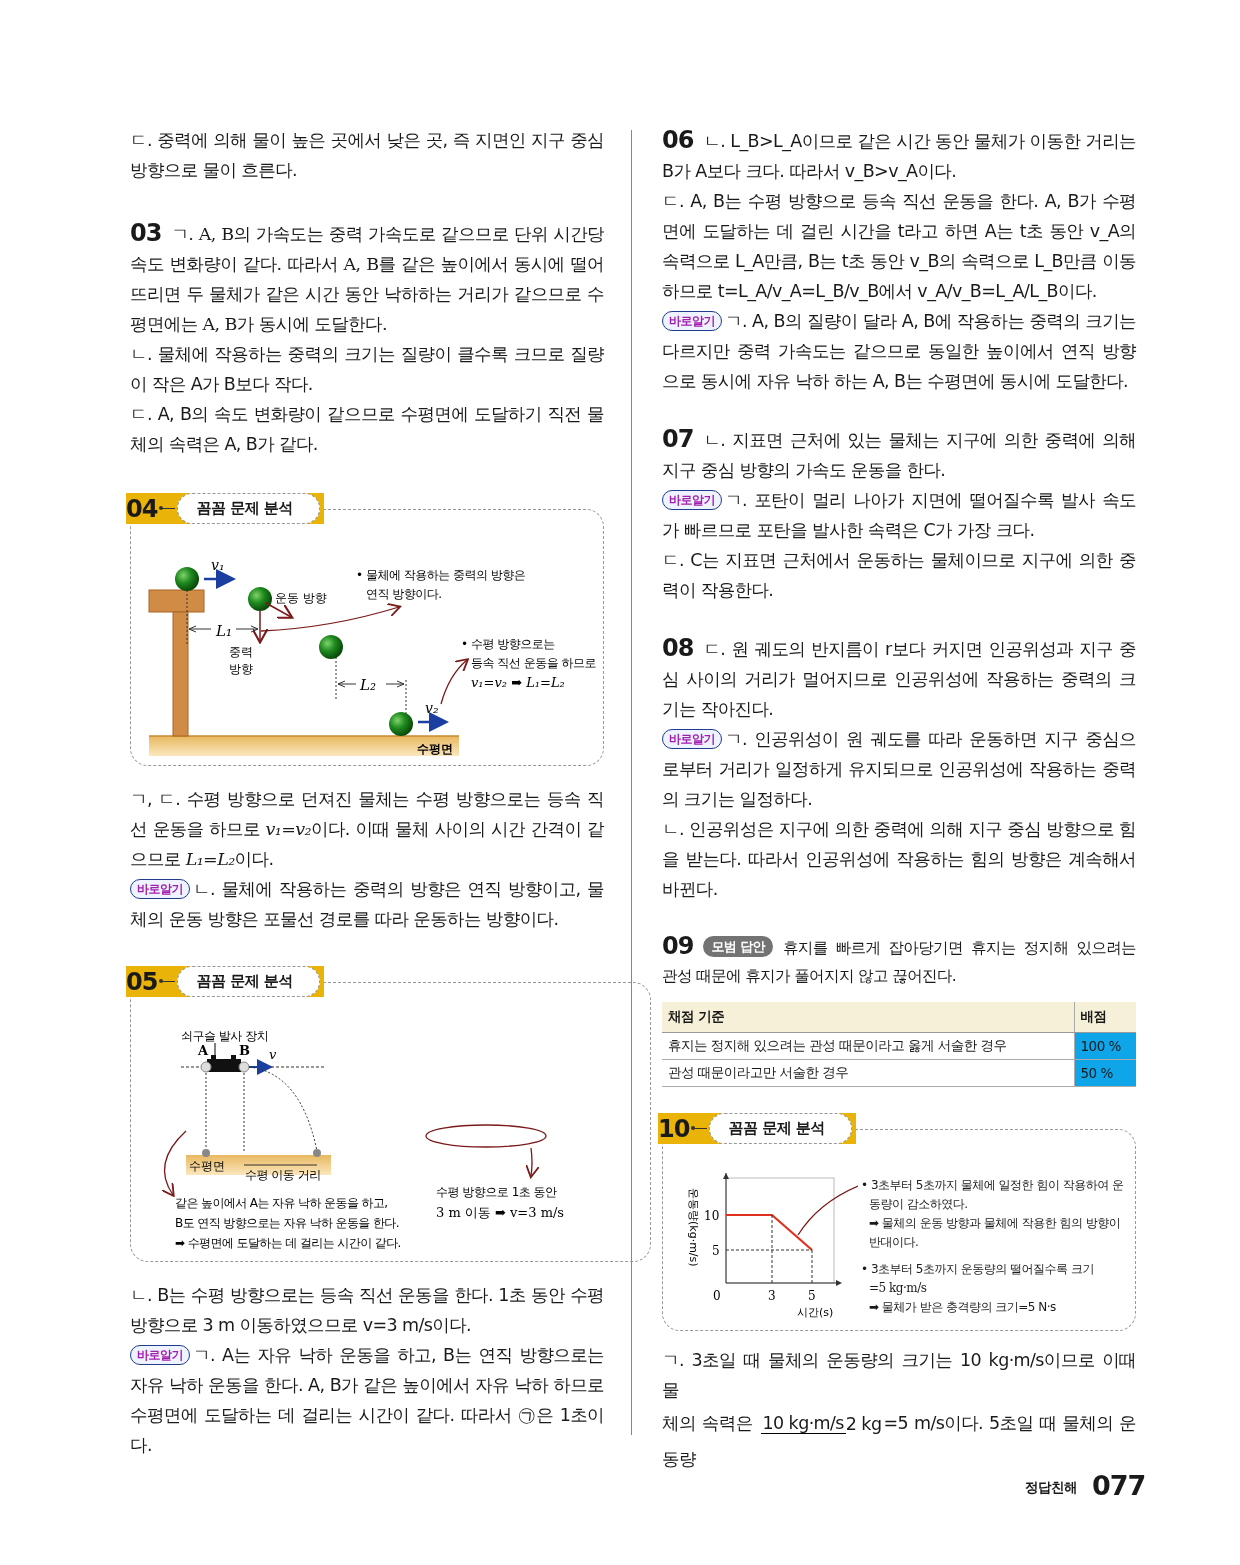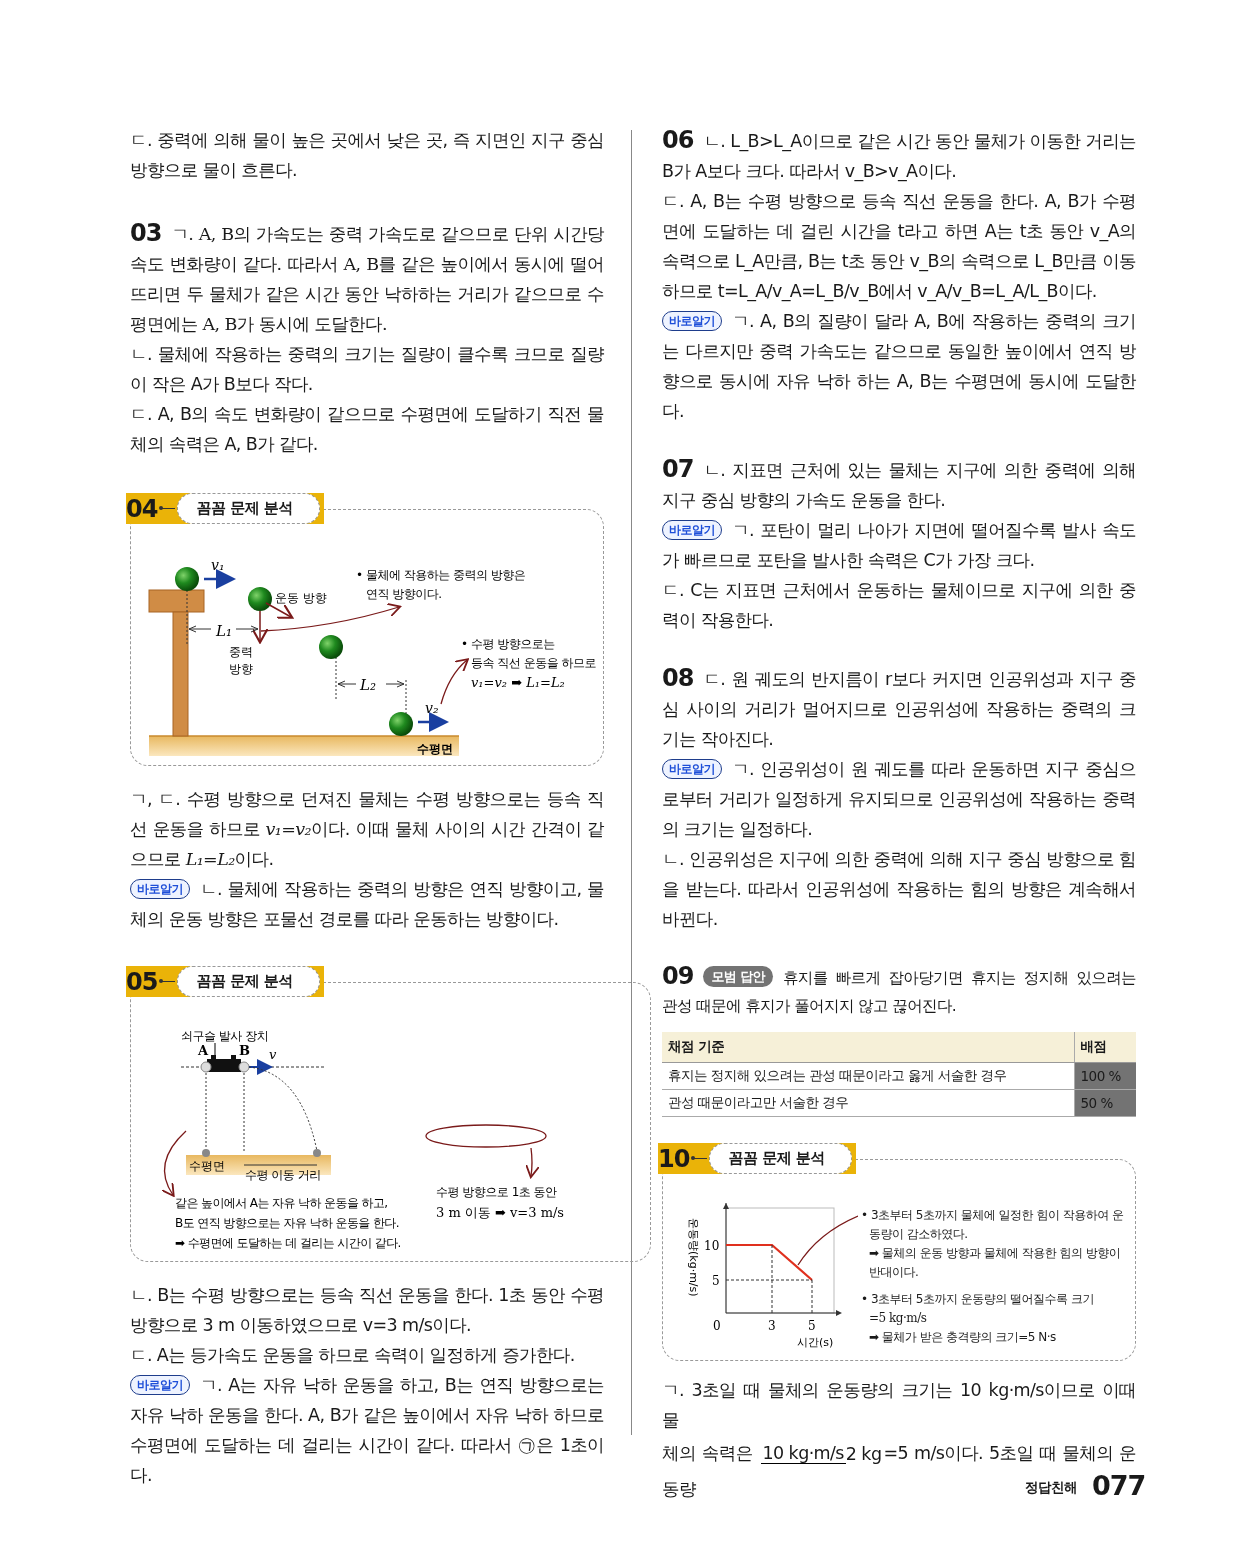--- a/index.html
+++ b/index.html
@@ -10,42 +10,42 @@
   .col-left { left: 130px; width: 474px; }
   .col-right { left: 662px; width: 474px; }
   .divider { position: absolute; left: 631px; top: 130px; width: 1px; height: 1305px; background: #888; }
 
   .p { font-size: 17.5px; line-height: 30px; letter-spacing: -0.6px; text-align: justify; text-align-last: left; }
   .p .m { font-family: "DejaVu Serif", serif; }
   .p i { font-family: "DejaVu Serif", serif; font-style: italic; }
 
   .qnum { font-family: "DejaVu Sans", sans-serif; font-weight: bold; font-size: 24px; letter-spacing: -1px; margin-right: 10px; vertical-align: -1px; }
 
-  .badge-check { display: inline-block; font-size: 12px; font-weight: bold; color: #1d4ed8; border: 1.5px solid #1e3d8c; border-radius: 12px; padding: 0 6px; line-height: 18px; margin-right: 10px; background: #eef3ff; vertical-align: 2px; letter-spacing: -0.5px; }
+  .badge-check { display: inline-block; font-size: 12px; font-weight: bold; color: #a21caf; border: 1.5px solid #1e3d8c; border-radius: 12px; padding: 0 6px; line-height: 18px; margin-right: 3px; background: #eef3ff; vertical-align: 2px; letter-spacing: -0.5px; }
   .badge-model { display: inline-block; font-size: 13px; font-weight: bold; color: #fff; background: #737373; border-radius: 12px; padding: 0 8px; line-height: 21px; margin-right: 10px; vertical-align: 2px; }
 
   .gap-lg { height: 33px; }
   .gap-md { height: 28px; }
 
   
   .abox { position: relative; border: 1.2px dashed #999; border-radius: 18px; }
   .ahead { position: absolute; left: -5px; top: -17px; display: flex; align-items: center; background: #eab308; padding-right: 4px; }
   .ahead .qnum { margin-right: 4px; }
   .ahead .dot { width: 14px; height: 1px; background: #333; position: relative; margin-right: 2px; }
   .ahead .dot::before { content: ""; position: absolute; left: -2px; top: -2px; width: 4px; height: 4px; border-radius: 50%; background: #333; }
   .atitle { font-size: 15px; font-weight: bold; border: 1.2px dashed #999; border-radius: 18px; padding: 5px 26px 5px 18px; background: #fff; letter-spacing: -0.5px; }
 
   .small { font-size: 12px; letter-spacing: -0.5px; line-height: 19px; }
 
   
   .score { width: 100%; border-collapse: collapse; font-size: 13.5px; letter-spacing: -0.5px; margin-top: 12px; }
   .score th { background: #f6f0d8; text-align: left; font-weight: bold; padding: 6px 6px; border-bottom: 1px solid #999; }
   .score td { padding: 4px 6px; border-bottom: 1px solid #aaa; }
   .score th:last-child, .score td:last-child { border-left: 1px solid #aaa; width: 62px; }
-  .score td:last-child { background: #737373; }
+  .score td:last-child { background: #0ea5e9; }
 
   
   .ttbl { position: absolute; left: 230px; top: 70px; border-collapse: collapse; font-size: 14px; }
   .ttbl th { background: #ece8dc; font-weight: bold; padding: 4px 6px; line-height: 19px; font-size: 13px; }
   .ttbl td { text-align: center; padding: 2px 6px; border-top: 1px solid #aaa; font-family: "DejaVu Serif", serif; height: 25px; }
   .ttbl tr:last-child td { border-bottom: 1px solid #aaa; }
   .ttbl .bl { border-left: 1px solid #aaa; }
 
   .footer-label { position: absolute; left: 1025px; top: 1479px; font-size: 13.5px; font-weight: bold; letter-spacing: -0.5px; }
   .footer-num { position: absolute; left: 1092px; top: 1470px; font-size: 27px; font-weight: bold; letter-spacing: -1px; }
@@ -199,21 +199,20 @@
       <path d="M400,165 Q402,180 400,193" fill="none" stroke="#7a1a1a" stroke-width="1.3" marker-end="url(#redArr2)"></path>
       <text x="305" y="213" font-size="12" font-family="DejaVu Sans, sans-serif" letter-spacing="-0.5">수평 방향으로 1초 동안</text>
       <text x="305" y="234" font-size="13" font-family="DejaVu Serif, serif">3 m 이동 ➡ v=3 m/s</text>
     </svg>
   </div>
 
   <div style="height:18px"></div>
 
   <div>
     <p class="p m">ㄴ. B는 수평 방향으로는 등속 직선 운동을 한다. 1초 동안 수평 방향으로 3 m 이동하였으므로 v=3 m/s이다.</p>
-    <p class="p m">ㄷ. A는 등가속도 운동을 하므로 속력이 일정하게 증가한다.</p>
     <p class="p m"><span class="badge-check">바로알기</span><span>ㄱ. A는 자유 낙하 운동을 하고, B는 연직 방향으로는 자유 낙하 운동을 한다. A, B가 같은 높이에서 자유 낙하 하므로 수평면에 도달하는 데 걸리는 시간이 같다. 따라서 ㉠은 1초이다.</span></p>
   </div>
 </div>
 
 <div class="col col-right">
 
   <div>
     <p class="p m"><span class="qnum">06</span><span>ㄴ. L_B&gt;L_A이므로 같은 시간 동안 물체가 이동한 거리는 B가 A보다 크다. 따라서 v_B&gt;v_A이다.</span></p>
     <p class="p m">ㄷ. A, B는 수평 방향으로 등속 직선 운동을 한다. A, B가 수평면에 도달하는 데 걸린 시간을 t라고 하면 A는 t초 동안 v_A의 속력으로 L_A만큼, B는 t초 동안 v_B의 속력으로 L_B만큼 이동하므로 t=L_A/v_A=L_B/v_B에서 v_A/v_B=L_A/L_B이다.</p>
     <p class="p m"><span class="badge-check">바로알기</span><span>ㄱ. A, B의 질량이 달라 A, B에 작용하는 중력의 크기는 다르지만 중력 가속도는 같으므로 동일한 높이에서 연직 방향으로 동시에 자유 낙하 하는 A, B는 수평면에 동시에 도달한다.</span></p>

